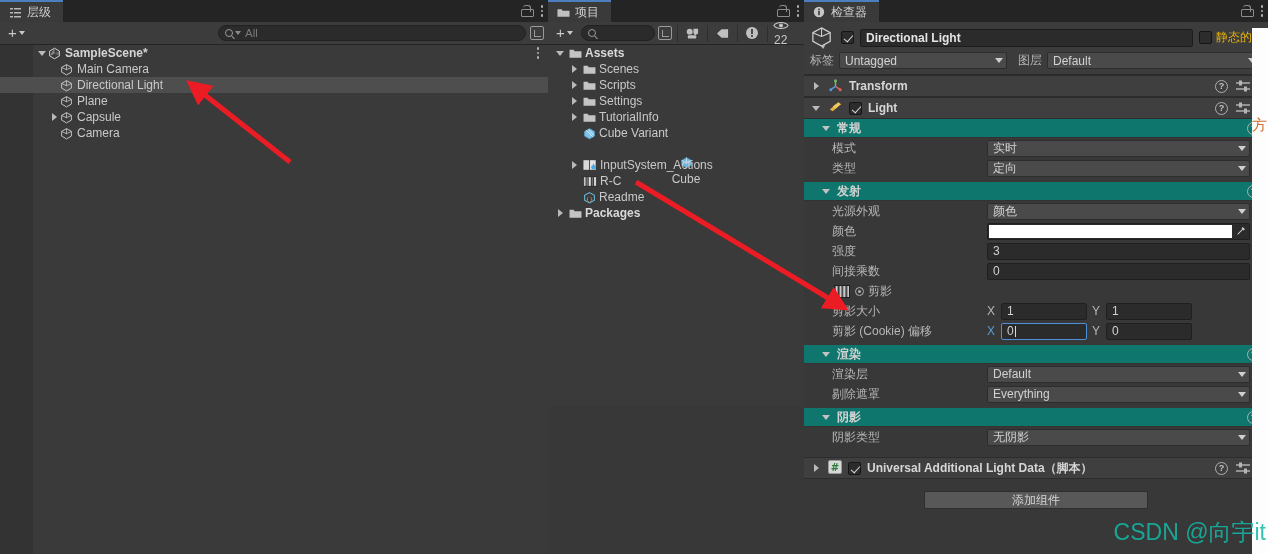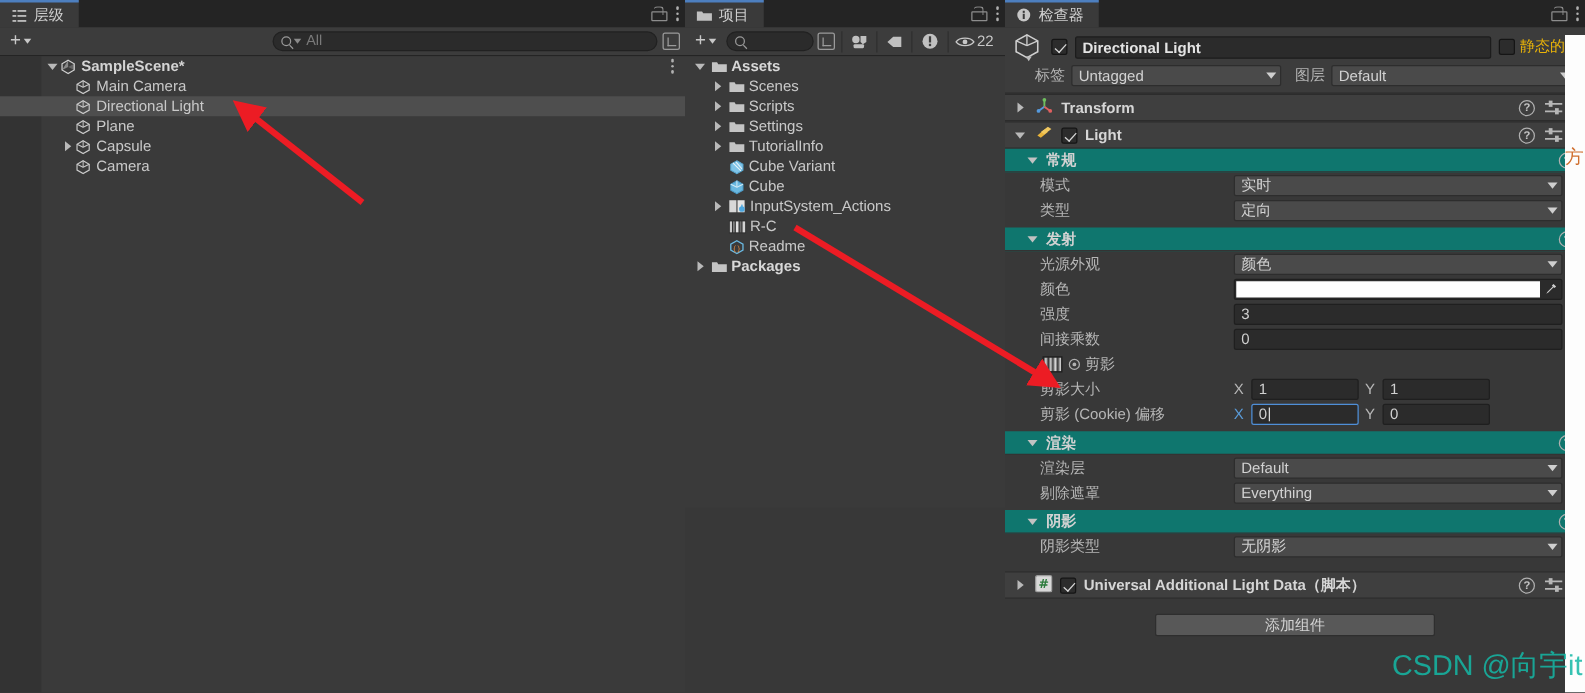--- a/index.html
+++ b/index.html
@@ -97,21 +97,21 @@
   .goicon { width:25px; height:25px; position:relative; flex:none; }
   .cbx { width:13px;height:13px;background:#2c2c2c;border:1px solid #151515;border-radius:2px;
          position:relative;flex:none;}
   .cbx.on:after{content:"";position:absolute;left:3.5px;top:1px;width:4px;height:8px;
         border:solid #d8d8d8;border-width:0 1.8px 1.8px 0;transform:rotate(42deg);}
   .nameinput{flex:1;height:18px;background:#2b2b2b;border:1px solid #1c1c1c;border-radius:2px;
         display:flex;align-items:center;padding:0 5px;color:#e4e4e4;font-weight:bold;font-size:12px;}
   .statwrap{display:flex;align-items:center;gap:4px;}
   .statlbl{color:#eab308;font-size:12px;}
   .ihrow2{display:flex;align-items:center;gap:5px;margin-top:5px;height:17px;}
-  .fl-lbl{color:#b4b4b4;font-size:12px;white-space:nowrap;margin-left:18px;}
+  .fl-lbl{color:#b4b4b4;font-size:12px;white-space:nowrap;}
   .dd{height:17px;background:#4a4a4a;border:1px solid #2d2d2d;border-radius:2px;
       display:flex;align-items:center;justify-content:space-between;padding:0 3px 0 5px;
       color:#d2d2d2;font-size:12px;}
   .dd .tri{width:0;height:0;border-left:4px solid transparent;border-right:4px solid transparent;
       border-top:5px solid #cfcfcf;margin-left:6px;flex:none;}
 
   .comp-head{height:22px;background:#3f3f3f;border-top:1px solid #2c2c2c;border-bottom:1px solid #2c2c2c;
       display:flex;align-items:center;gap:6px;padding:0 6px;}
   .comp-head .ctitle{font-weight:bold;color:#d6d6d6;font-size:12px;}
   .comp-head .right{margin-left:auto;display:flex;align-items:center;gap:8px;}
@@ -323,21 +323,21 @@
       </span>
       <span class="tdivider"></span>
       <span class="ibtn">
         <svg width="14" height="14" viewBox="0 0 14 14">
           <circle cx="7" cy="7" r="6" fill="#c0c0c0"></circle>
           <rect x="6.1" y="3" width="1.8" height="5" fill="#3c3c3c"></rect>
           <rect x="6.1" y="9" width="1.8" height="1.9" fill="#3c3c3c"></rect>
         </svg>
       </span>
       <span class="tdivider"></span>
-      <span class="eyecnt" style="padding:0 5px;">
+      <span class="eyecnt" style="padding:0 5px;flex-direction:column;">
         <svg width="16" height="11" viewBox="0 0 18 11">
           <path d="M1 5.5 C4 1, 14 1, 17 5.5 C14 10, 4 10, 1 5.5 Z" fill="none" stroke="#c8c8c8" stroke-width="1.2"></path>
           <circle cx="9" cy="5.5" r="2.2" fill="#c8c8c8"></circle>
         </svg>
         <span>22</span>
       </span>
     </div>
 
     <div class="body">
       <div id="proj-items">
@@ -390,21 +390,21 @@
             <span class="foldarrow"></span>
             <span style="display: flex; align-items: center; flex: 0 0 auto;">
               <svg width="13" height="13" viewBox="0 0 16 16">
                 <polygon points="8,2 14,5.4 14,11.2 8,14.6 2,11.2 2,5.4" fill="#7fc4e8" stroke="#5aa8d0" stroke-width="1"></polygon>
                 <line x1="4" y1="4" x2="12" y2="12" stroke="#e8f4fa" stroke-width="1"></line>
                 <line x1="7" y1="3" x2="13" y2="10" stroke="#e8f4fa" stroke-width="1"></line>
               </svg>
             </span>
             <span class="lbl">Cube Variant</span>
           </div>
-          <div class="prow" style="padding-left: 20px;">
+          <div class="prow" style="padding-left: 20px; flex-direction: column;">
             <span class="foldarrow"></span>
             <span style="display: flex; align-items: center; flex: 0 0 auto;">
               <svg width="13" height="13" viewBox="0 0 16 16">
                 <polygon points="8,2 14,5.4 14,11.2 8,14.6 2,11.2 2,5.4" fill="#6ab8e0" stroke="#4d9cc8" stroke-width="1"></polygon>
                 <line x1="8" y1="2" x2="8" y2="8.3" stroke="#cfe9f5" stroke-width="1"></line>
                 <line x1="8" y1="8.3" x2="2" y2="5.4" stroke="#cfe9f5" stroke-width="1"></line>
                 <line x1="8" y1="8.3" x2="14" y2="5.4" stroke="#cfe9f5" stroke-width="1"></line>
               </svg>
             </span>
             <span class="lbl">Cube</span>

